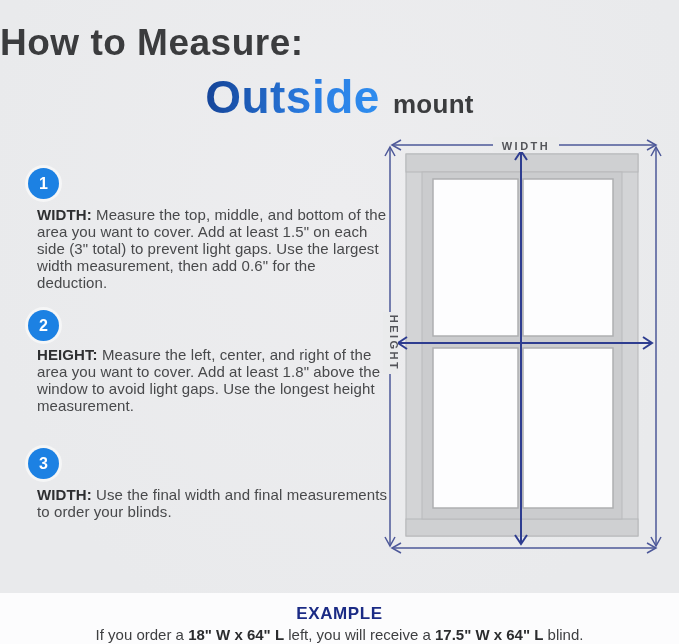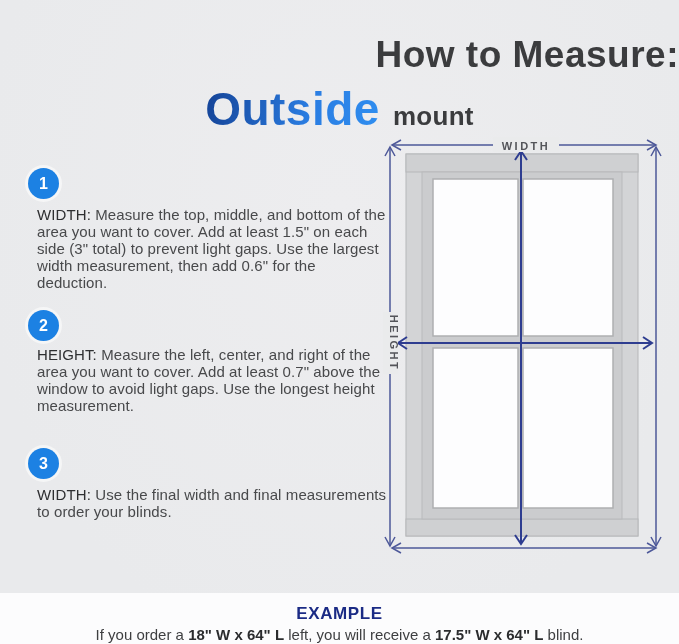--- a/index.html
+++ b/index.html
@@ -6,21 +6,21 @@
   body{
     width:679px;height:644px;overflow:hidden;
     font-family:"Liberation Sans", sans-serif;
     background:#ffffff;
   }
   .canvas{
     position:relative;width:679px;height:644px;
     background:radial-gradient(ellipse at 50% 32%, #ededef 0%, #e9eaec 75%);
   }
   
-  .title{position:absolute;top:0;left:0;width:100%;text-align:right;padding-top:36px;}
+  .title{position:absolute;top:0;left:0;width:100%;text-align:left;padding-top:24px;}
   .title-line1{
     font-size:37px;font-weight:600;color:#3b3c3e;letter-spacing:.5px;line-height:1.05;
   }
   .title-line2{display:flex;justify-content:center;align-items:baseline;gap:13px;margin-top:11px;}
   .outside{
     font-size:46px;font-weight:800;letter-spacing:.5px;color:#1d5fc4;line-height:1.0;
   }
   @supports ((-webkit-background-clip:text) or (background-clip:text)){
     .outside{
       background:linear-gradient(100deg,#16479c 5%,#2a7de2 60%,#2f8ef0 100%);
@@ -33,21 +33,21 @@
     position:absolute;left:28px;width:31px;height:31px;border-radius:50%;
     background:#1c81e3;color:#ffffff;font-weight:700;font-size:16px;
     display:flex;align-items:center;justify-content:center;
     box-shadow:0 0 0 3px rgba(255,255,255,.55);
   }
   .badge1{top:168px;} .badge2{top:310px;} .badge3{top:448px;}
   .step-text{
     position:absolute;left:37px;width:352px;margin:0;
     font-size:15px;line-height:17px;color:#48494b;letter-spacing:.1px;
   }
-  .step-text b{color:#2e2f31;font-weight:400;}
+  .step-text b{color:#2e2f31;font-weight:700;}
   .text1{top:206px;} .text2{top:346px;} .text3{top:486px;}
   
   .diagram{position:absolute;left:0;top:0;width:679px;height:644px;}
   .casing{fill:#d3d4d6;stroke:#b6b7b9;stroke-width:1;}
   .band{fill:#cfd0d2;stroke:#b6b7b9;stroke-width:1;}
   .innerframe{fill:#cbccce;stroke:#b9babc;stroke-width:1;}
   .pane{fill:#fdfdfe;stroke:#aeafb1;stroke-width:1.5;}
   .mline{stroke:#4d5899;stroke-width:1.5;fill:none;}
   .cline{stroke:#2e3d90;stroke-width:2;fill:none;}
   .labelbg{fill:#eaebec;}
@@ -76,21 +76,21 @@
     <div class="title-line2">
       <span class="outside">Outside</span>
       <span class="mount">mount</span>
     </div>
   </header>
 
   <div class="badge badge1">1</div>
   <p class="step-text text1"><b>WIDTH:</b> <span>Measure the top, middle, and bottom of the area you want to cover. Add at least 1.5" on each side (3" total) to prevent light gaps. Use the largest width measurement, then add 0.6" for the deduction.</span></p>
 
   <div class="badge badge2">2</div>
-  <p class="step-text text2"><b>HEIGHT:</b> <span>Measure the left, center, and right of the area you want to cover. Add at least 0.7" above the window to avoid light gaps. Use the longest height measurement.</span></p>
+  <p class="step-text text2"><b>HEIGHT:</b> <span>Measure the left, center, and right of the area you want to cover. Add at least 1.8" above the window to avoid light gaps. Use the longest height measurement.</span></p>
 
   <div class="badge badge3">3</div>
   <p class="step-text text3"><b>WIDTH:</b> <span>Use the final width and final measurements to order your blinds.</span></p>
 
   <svg class="diagram" viewBox="0 0 679 644" aria-hidden="true">
 
     <g>
       <rect class="casing" x="406" y="154" width="232" height="382"></rect>
       <rect class="band" x="406" y="154" width="232" height="18"></rect>
       <rect class="band" x="406" y="519" width="232" height="17"></rect>

